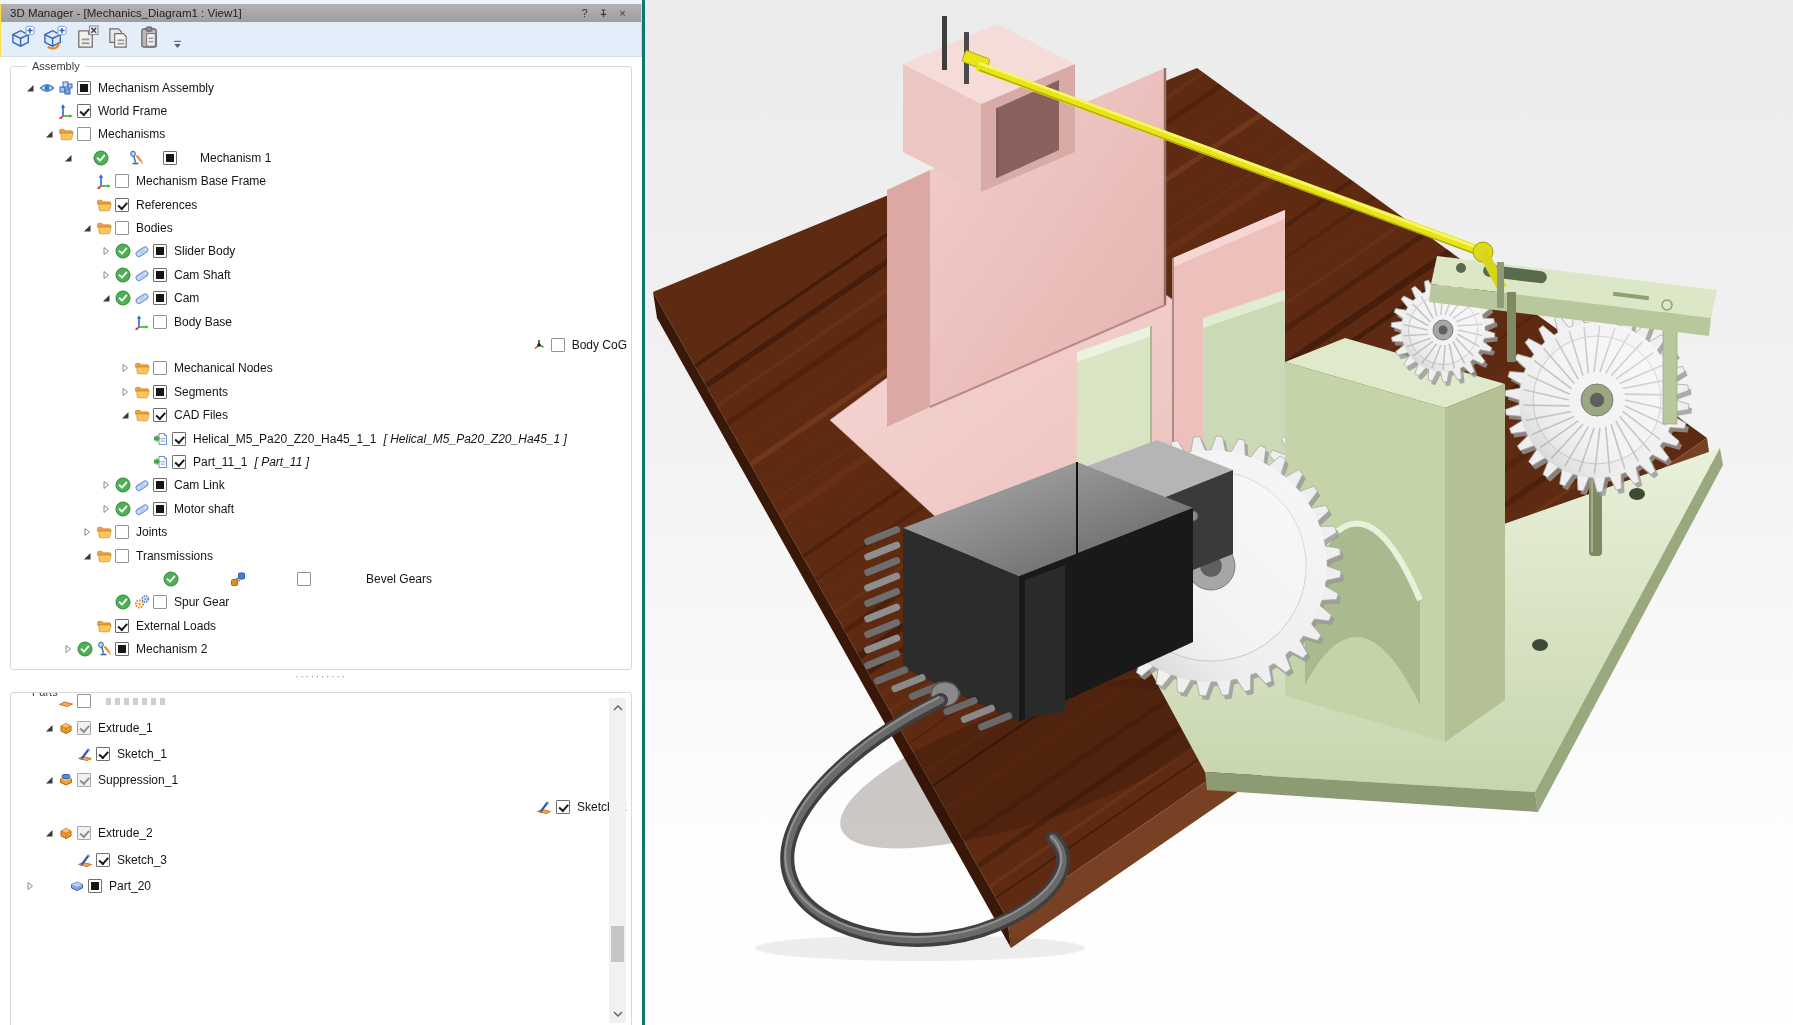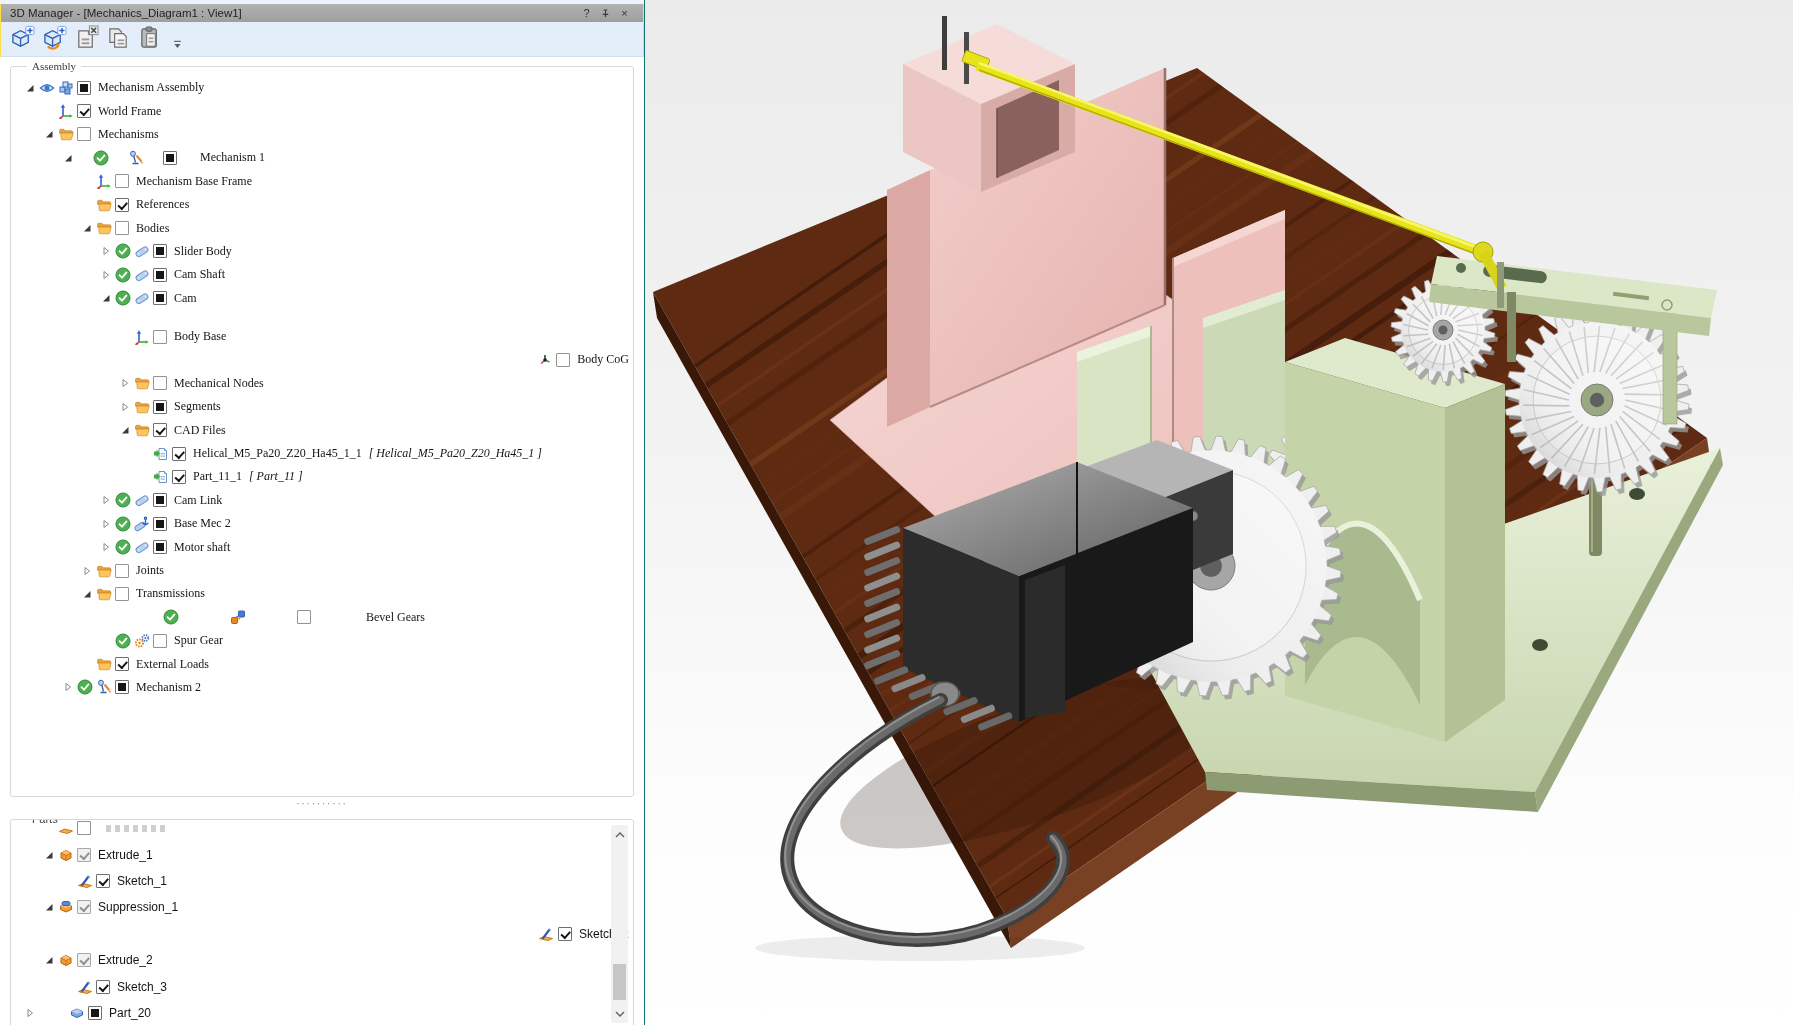--- a/index.html
+++ b/index.html
@@ -1,38 +1,38 @@
 <!DOCTYPE html>
 <html style="--titlebar-bg: #9e9e9e; --titlebar-bg-top: #b2b2b2; --toolbar-bg: #e4eefa; --accent-blue: #2f62b8; --folder-orange: #eda33c; --status-green: #4db052; --wood-dark: #3e1a09; --wood-mid: #5e2a11; --wood-light: #7c3d1d; --wood-edge: #8a4a28; --pink-light: #f5d4d1; --pink-mid: #eabcb8; --pink-dark: #d5a6a2; --green-light: #dde8cb; --green-mid: #ccd9b6; --green-dark: #a9ba8e; --gear-light: #efefef; --motor-dark: #2c2c2c; --motor-light: #9a9a9a; --rod-yellow: #e8e41a; --viewport-top: #ebebeb; --viewport-bottom: #ffffff;"><head>
 <meta charset="utf-8">
 <style>
   html,body{margin:0;padding:0;background:#fff;}
   body{width:1793px;height:1025px;overflow:hidden;font-family:"Liberation Sans",sans-serif;-webkit-font-smoothing:antialiased;}
   .app{display:flex;width:1793px;height:1025px;}
 
   
   .left-panel{flex:0 0 645px;width:645px;display:flex;flex-direction:column;background:#fde047;
-    border-right:1px solid #0f766e;box-sizing:border-box;}
+    border-right:3px solid #0f766e;box-sizing:border-box;}
   .panel-topstrip{height:4px;background:#eef4fb;}
   .titlebar{height:18px;background:linear-gradient(var(--titlebar-bg-top,#b2b2b2),var(--titlebar-bg,#9e9e9e));
     display:flex;align-items:center;padding:0 9px;margin:0 1px;}
   .titlebar .title{flex:1;font-size:11.5px;color:#1f1f1f;}
   .tb-btn{width:19px;height:16px;display:flex;align-items:center;justify-content:center;
     font-size:11px;color:#333;cursor:default;}
   .toolbar{height:34px;background:var(--toolbar-bg,#e4eefa);border-bottom:1px solid #d3e0ee;
     display:flex;align-items:center;gap:5px;padding:0 8px;margin:0 1px;}
   .tool-btn{width:27px;height:27px;display:flex;align-items:center;justify-content:center;border-radius:2px;}
   .tool-btn svg{width:25px;height:25px;}
   .overflow-btn{align-self:flex-end;margin:0 0 3px 4px;}
   .overflow-btn svg{width:9px;height:9px;}
 
   .panel-body{flex:1;background:#fff;display:flex;flex-direction:column;min-height:0;padding:0 2px;}
   .groupbox{position:relative;border:1px solid #d8d8d8;border-radius:3px;margin:9px 8px 0 8px;box-sizing:border-box;}
   .gb-label{position:absolute;top:-8px;left:16px;background:#fff;padding:0 5px;font-size:11px;color:#3c3c3c;line-height:14px;}
-  .assembly-box{height:731px;flex:0 0 auto;font-family:Liberation Serif, serif;}
+  .assembly-box{height:604px;flex:0 0 auto;}
   .parts-box{flex:1;margin-bottom:-4px;min-height:0;overflow:hidden;}
 
   .tree{padding:9px 4px 4px 5px;font-size:12px;color:#141414;overflow:hidden;}
   .row{display:flex;align-items:center;height:23.4px;white-space:nowrap;}
   .parts-box .row{height:26.4px;}
   .row.clip-top{margin-top:-14px;}
   .exp{flex:0 0 15px;width:15px;display:flex;align-items:center;justify-content:center;}
   .exp svg{width:10px;height:10px;}
   .gap30{flex:0 0 30px;}
   .ticon{flex:0 0 19px;width:19px;height:17px;display:flex;align-items:center;justify-content:center;}
@@ -318,21 +318,21 @@
               <span class="ticon">
                 <svg viewBox="0 0 16 16">
                   <rect x="1.5" y="6" width="13" height="5.6" rx="2.8" transform="rotate(-33 8 8.8)" fill="#b9cff0" stroke="#6c93cf"></rect>
                   <circle cx="4.6" cy="10.7" r="1" fill="#e3ecfa"></circle>
                   <circle cx="11.4" cy="6.3" r="1" fill="#e3ecfa"></circle>
                 </svg>
               </span>
               <span class="cb partial"></span>
               <span class="lbl">Cam</span>
             </div>
-            <div class="row" style="padding-left: 101px; margin-top: 15px;">
+            <div class="row" style="padding-left: 101px;">
               <span class="exp"></span>
               <span class="ticon">
                 <svg viewBox="0 0 16 16">
                   <path d="M5 13 V4" stroke="#2f62d8" stroke-width="1.6"></path>
                   <path d="M5 1.2 L7.2 4.8 H2.8 Z" fill="#2f62d8"></path>
                   <path d="M5 13 h6.5" stroke="#35b135" stroke-width="1.6"></path>
                   <path d="M14.8 13 l-3.4 -1.8 v3.6 Z" fill="#35b135"></path>
                   <path d="M5 13 L2.6 15.2" stroke="#d83535" stroke-width="1.6"></path>
                   <path d="M1 16 l3.1 -0.3 -1.9 -2.3 Z" fill="#d83535"></path>
                 </svg>
@@ -442,45 +442,20 @@
               </span>
               <span class="ticon">
                 <svg viewBox="0 0 16 16">
                   <rect x="1.5" y="6" width="13" height="5.6" rx="2.8" transform="rotate(-33 8 8.8)" fill="#b9cff0" stroke="#6c93cf"></rect>
                   <circle cx="4.6" cy="10.7" r="1" fill="#e3ecfa"></circle>
                   <circle cx="11.4" cy="6.3" r="1" fill="#e3ecfa"></circle>
                 </svg>
               </span>
               <span class="cb partial"></span>
               <span class="lbl">Cam Link</span>
-            </div>
-            <div class="row" style="padding-left: 82px;">
-              <span class="exp">
-                <svg viewBox="0 0 10 10">
-                  <path d="M3 1.5 L7.5 5 L3 8.5 Z" fill="none" stroke="#8a8a8a"></path>
-                </svg>
-              </span>
-              <span class="ticon">
-                <svg viewBox="0 0 16 16">
-                  <circle cx="8" cy="8" r="7" fill="#4db052" stroke="#2f8a36"></circle>
-                  <path d="M4.5 8.2 L7 10.6 L11.5 5.4" fill="none" stroke="#fff" stroke-width="1.8" stroke-linecap="round"></path>
-                </svg>
-              </span>
-              <span class="ticon">
-                <svg viewBox="0 0 16 16">
-                  <rect x="0.5" y="8" width="11" height="5" rx="2.5" transform="rotate(-33 6 10.5)" fill="#b9cff0" stroke="#6c93cf"></rect>
-                  <g stroke="#1f5fbf" stroke-width="1.3" fill="none">
-                    <path d="M11.5 3 v6"></path>
-                    <circle cx="11.5" cy="2.2" r="1.1"></circle>
-                    <path d="M8.6 6.8 q2.9 3.4 5.8 0"></path>
-                  </g>
-                </svg>
-              </span>
-              <span class="cb partial"></span>
-              <span class="lbl">Base Mec 2</span>
             </div>
             <div class="row" style="padding-left: 82px;">
               <span class="exp">
                 <svg viewBox="0 0 10 10">
                   <path d="M3 1.5 L7.5 5 L3 8.5 Z" fill="none" stroke="#8a8a8a"></path>
                 </svg>
               </span>
               <span class="ticon">
                 <svg viewBox="0 0 16 16">
                   <circle cx="8" cy="8" r="7" fill="#4db052" stroke="#2f8a36"></circle>

